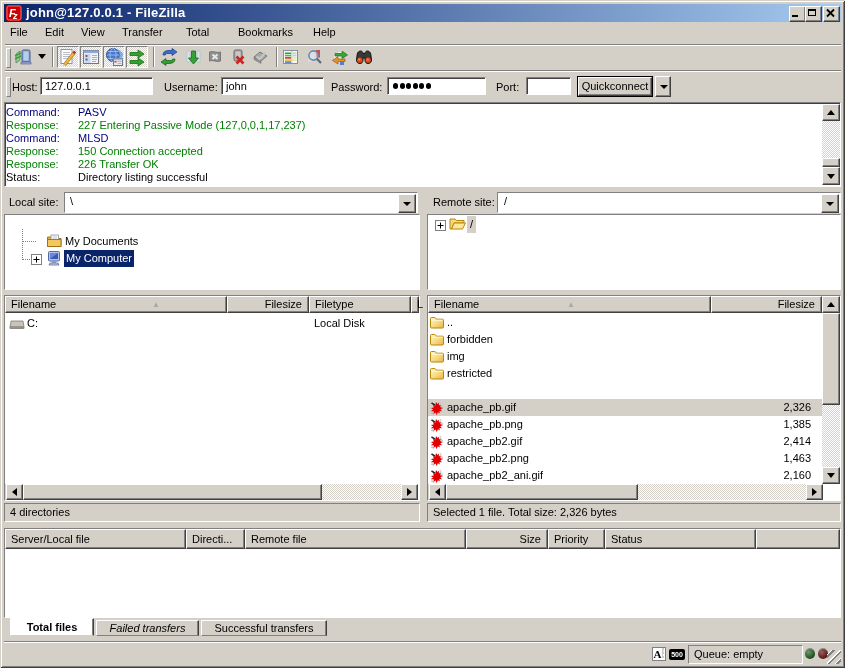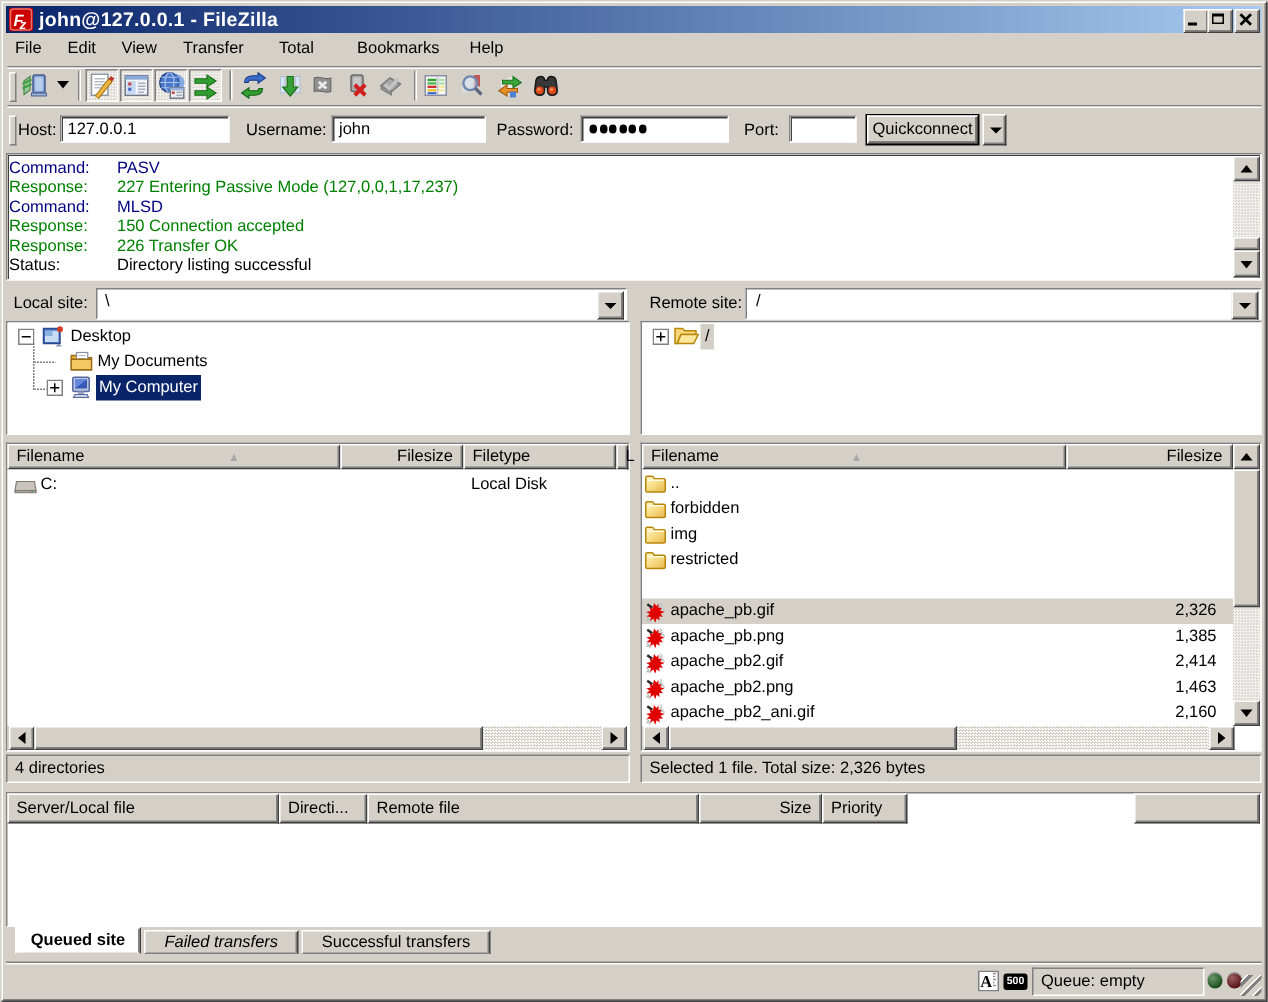--- a/index.html
+++ b/index.html
@@ -228,34 +228,20 @@
  <div class="raised abs" style="right:1px;top:1px;width:16px;height:17px;">
         <div class="abs" style="left:4px;top:7px;width:0;height:0;border:4px solid transparent;border-top:4px solid #000;"></div>
       </div>
 </div>
 
 <div class="abs sunkenlite" style="left:4px;top:214px;width:416px;height:76px;box-sizing:border-box;"></div>
 <div id="ltree" class="abs" style="left:5px;top:215px;width:414px;height:74px;background:#fff;">
 <div class="abs" style="left:17px;top:14px;width:1px;height:31px;background:repeating-linear-gradient(to bottom,#808080 0 1px,transparent 1px 2px);"></div>
 <div class="abs" style="left:18px;top:26px;width:14px;height:1px;background:repeating-linear-gradient(to right,#808080 0 1px,transparent 1px 2px);"></div>
 <div class="abs" style="left:18px;top:44px;width:8px;height:1px;background:repeating-linear-gradient(to right,#808080 0 1px,transparent 1px 2px);"></div>
-<div class="row" style="left:0;top:1px;width:414px;">
-        <span class="abs" id="pm1" style="left:7px;top:3px;"><svg width="11" height="11">
-            <rect x="0.5" y="0.5" width="10" height="10" fill="#fff" stroke="#808080"></rect>
-            <line x1="2.5" y1="5.5" x2="8.5" y2="5.5" stroke="#000"></line>
-          </svg></span>
-        <span class="abs" id="ic-desk" style="left:22px;top:0px;width:16px;height:16px;"><svg width="17" height="16" viewBox="0 0 17 16">
-<path d="M2 3 L13 3 L13 13 L2 13 Z" fill="#4A74C8" stroke="#2A4A90"></path>
-<path d="M3 4.5 L12 4.5 L12 12 L3 12 Z" fill="#C8DCF4"></path>
-<path d="M3 4.5 L8 4.5 L8 8 L3 8 Z" fill="#88B0E0"></path>
-<circle cx="13" cy="3.5" r="2" fill="#D04028"></circle>
-<path d="M12 13 L14.5 15 L10 15 Z" fill="#8898B0"></path>
-</svg></span>
-        <span class="abs" style="left:42px;">Desktop</span>
-      </div>
 <div class="row" style="left:0;top:18px;width:414px;">
         <span class="abs" id="ic-mydoc" style="left:41px;top:0px;width:16px;height:16px;"><svg width="17" height="16" viewBox="0 0 17 16">
 <path d="M1.5 4 L6 4 L7.5 5.5 L15 5.5 L15 13.5 L1.5 13.5 Z" fill="#E8B03C" stroke="#9C6C14" stroke-width="0.9"></path>
 <rect x="5" y="2" width="7.5" height="9" fill="#fff" stroke="#8890A0" stroke-width="0.8"></rect>
 <path d="M6.5 4 h4.5 M6.5 6 h4.5 M6.5 8 h4.5" stroke="#A8B0C0" stroke-width="0.8"></path>
 <path d="M1.5 6.5 L15 6.5 L15 13.5 L1.5 13.5 Z" fill="#F4C860" stroke="#9C6C14" stroke-width="0.9"></path>
 </svg></span>
         <span class="abs" style="left:60px;">My Documents</span>
       </div>
 <div class="row" style="left:0;top:35px;width:414px;">
@@ -474,24 +460,25 @@
 
 <div class="abs sunkenlite" style="left:427px;top:503px;width:414px;height:19px;box-sizing:border-box;background:#D4D0C8;line-height:17px;padding-left:5px;">Selected 1 file. Total size: 2,326 bytes</div>
 
 <div class="abs sunkenlite" style="left:4px;top:528px;width:837px;height:90px;box-sizing:border-box;background:#fff;"></div>
 <div id="qhdr" class="abs" style="left:5px;top:529px;width:835px;height:20px;">
  <div class="hdrcell" style="left:0;width:181px;height:20px;line-height:18px;">Server/Local file</div>
  <div class="hdrcell" style="left:181px;width:59px;height:20px;line-height:18px;">Directi...</div>
  <div class="hdrcell" style="left:240px;width:221px;height:20px;line-height:18px;">Remote file</div>
  <div class="hdrcell" style="left:461px;width:82px;height:20px;line-height:18px;text-align:right;padding-right:6px;padding-left:0;">Size</div>
  <div class="hdrcell" style="left:543px;width:57px;height:20px;line-height:18px;">Priority</div>
+ <div class="hdrcell" style="left:600px;width:151px;height:20px;line-height:18px;">Status</div>
  <div class="hdrcell" style="left:751px;width:84px;height:20px;"></div>
 </div>
 
-<div class="abs" style="left:10px;top:618px;width:84px;height:18px;background:#fff;border:1px solid;border-color:#fff #404040 #D4D0C8 #fff;box-shadow:inset -1px 0 0 #808080;box-sizing:border-box;text-align:center;line-height:16px;font-weight:bold;">Queued site</div>
+<div class="abs" style="left:10px;top:618px;width:84px;height:18px;background:#fff;border:1px solid;border-color:#fff #404040 #D4D0C8 #fff;box-shadow:inset -1px 0 0 #808080;box-sizing:border-box;text-align:center;line-height:16px;font-weight:bold;">Total files</div>
 <div class="abs" style="left:96px;top:620px;width:103px;height:16px;background:#D4D0C8;border:1px solid;border-color:#fff #404040 #808080 #fff;box-shadow:inset -1px 0 0 #808080;box-sizing:border-box;text-align:center;line-height:14px;font-style:italic;">Failed transfers</div>
 <div class="abs" style="left:201px;top:620px;width:126px;height:16px;background:#D4D0C8;border:1px solid;border-color:#fff #404040 #808080 #fff;box-shadow:inset -1px 0 0 #808080;box-sizing:border-box;text-align:center;line-height:14px;">Successful transfers</div>
 
 <div class="abs" style="left:4px;top:641px;width:837px;height:1px;background:#808080;"></div>
 <div class="abs" style="left:4px;top:642px;width:837px;height:1px;background:#fff;"></div>
 <div class="abs" id="ic-ascii" style="left:652px;top:647px;width:14px;height:14px;"><svg width="14" height="14" viewBox="0 0 14 14">
 <rect x="0.5" y="0.5" width="13" height="13" fill="#fff" stroke="#808080"></rect>
 <text x="1.5" y="11" font-family="Liberation Serif" font-size="11" font-weight="bold" fill="#000">A</text>
 <path d="M10 2 h2 M10 4 h1.5 M10 6 h2 M10 8 h1 M10 10 h2" stroke="#909090" stroke-width="0.9"></path>
 </svg></div>

